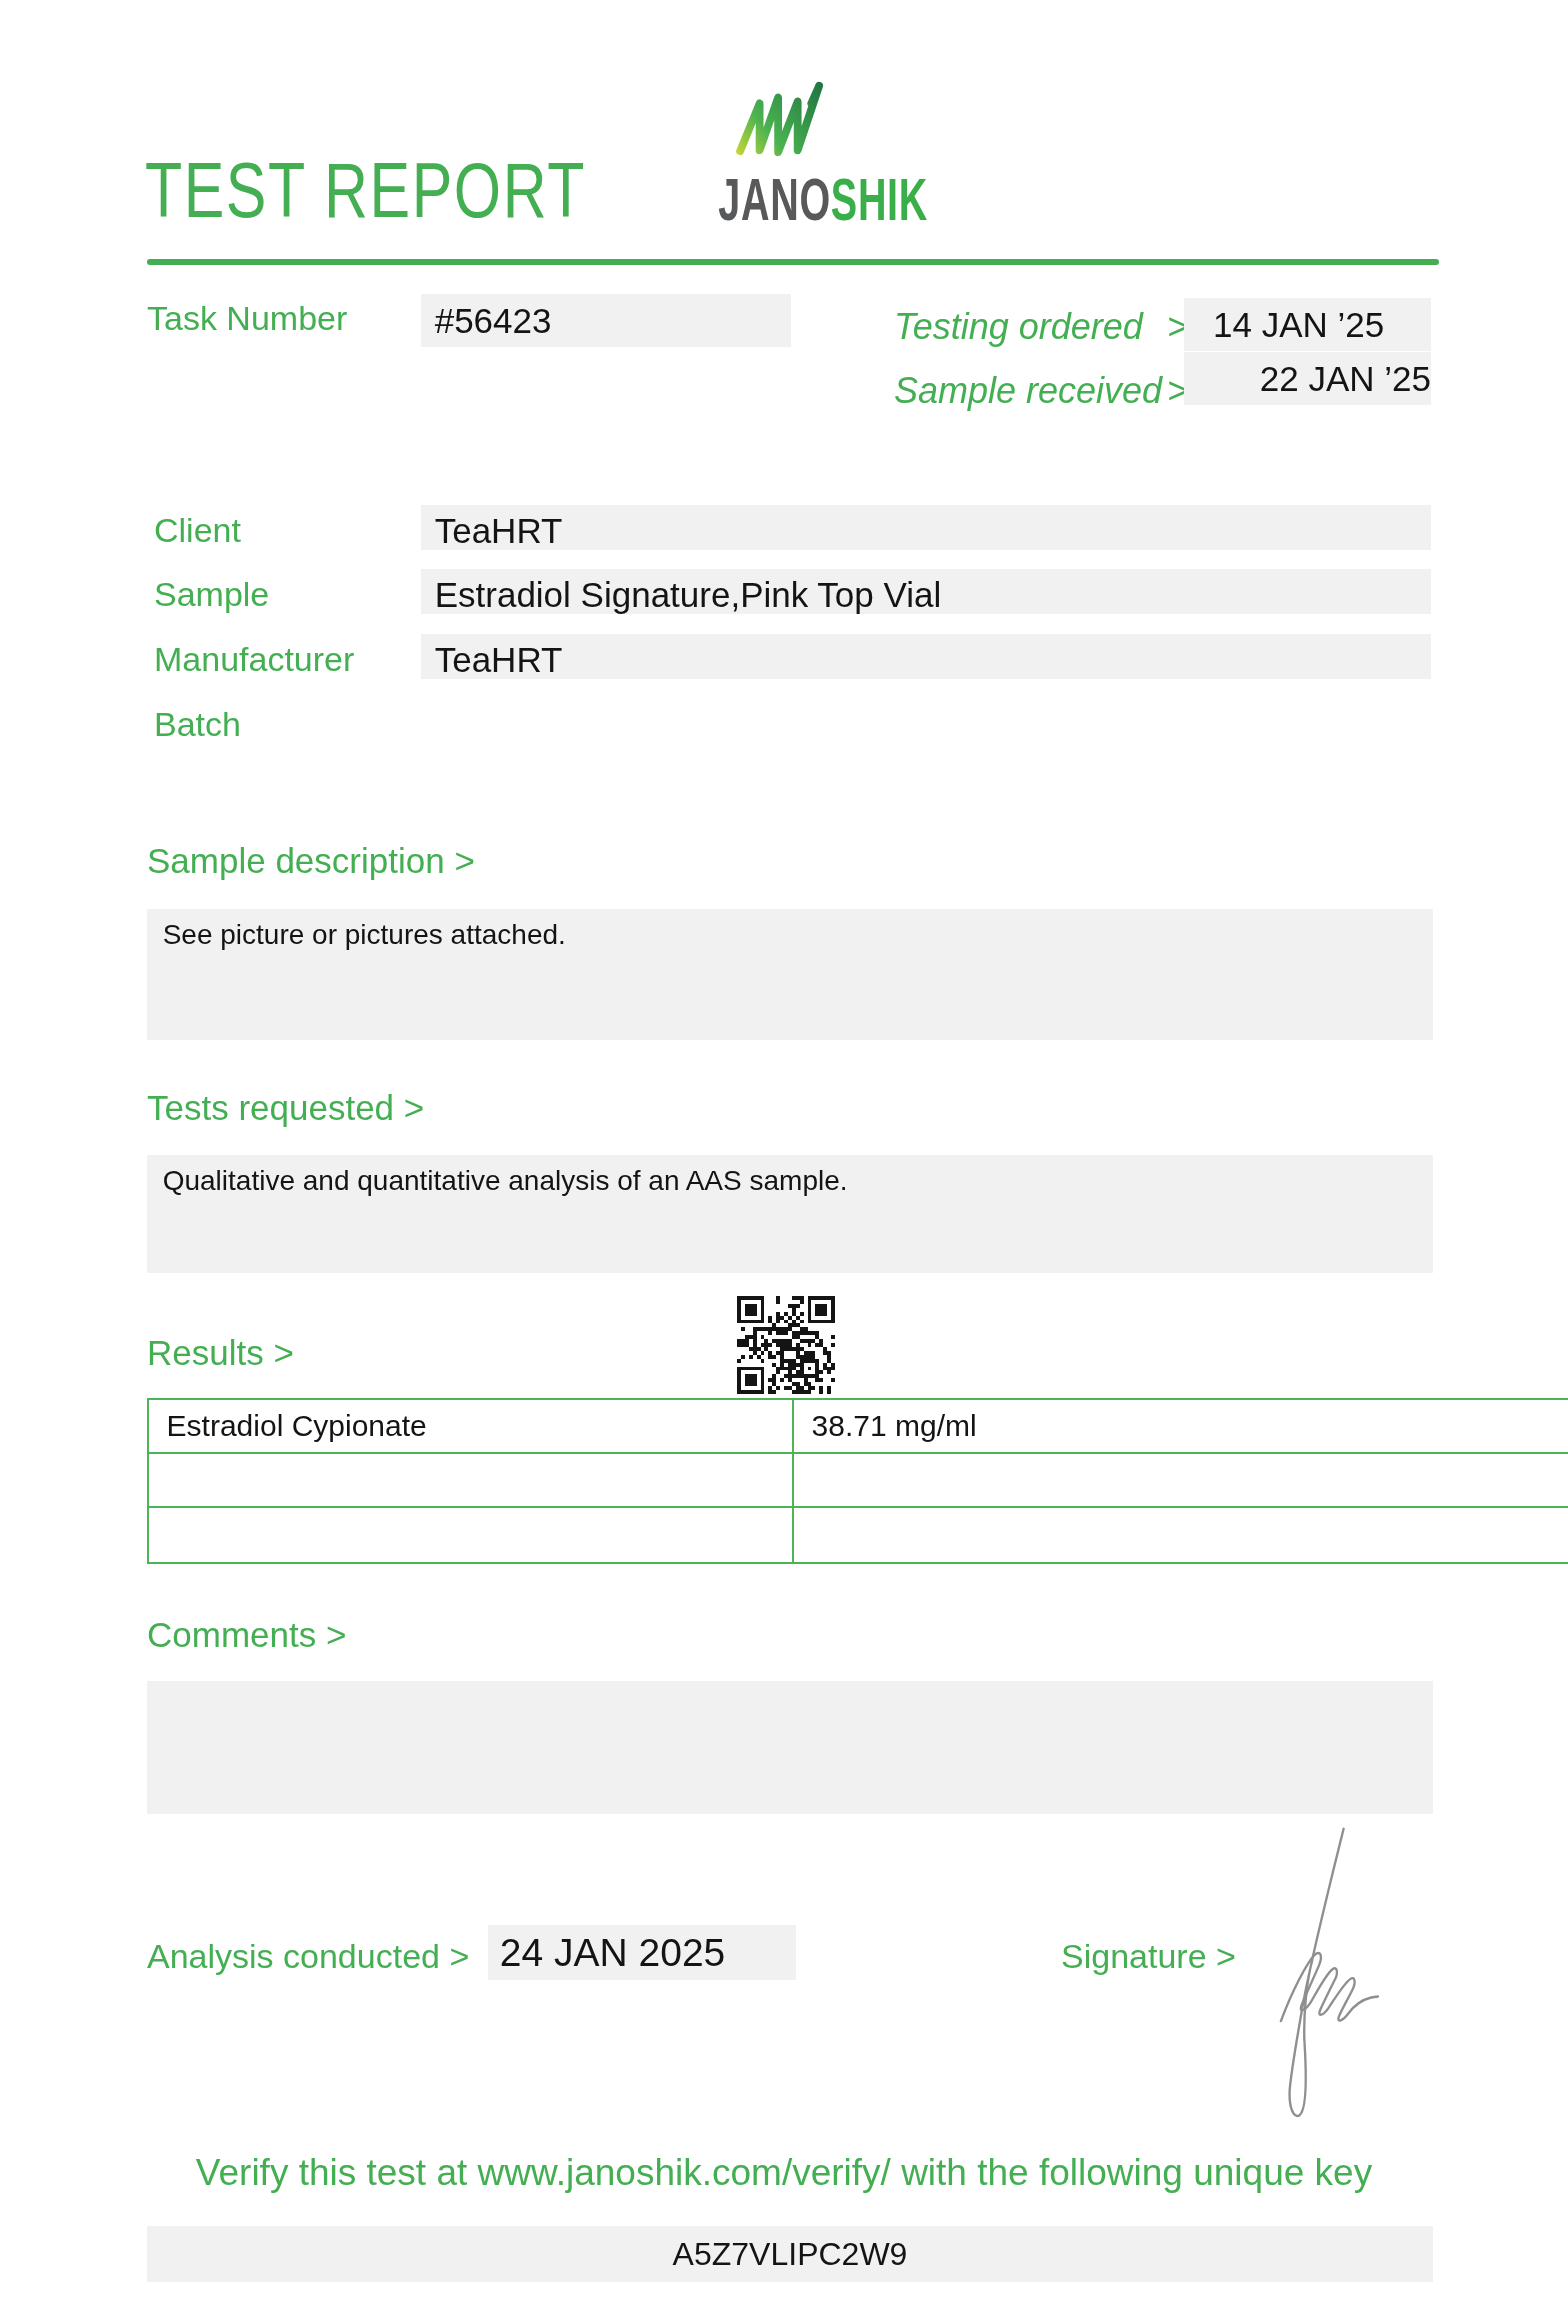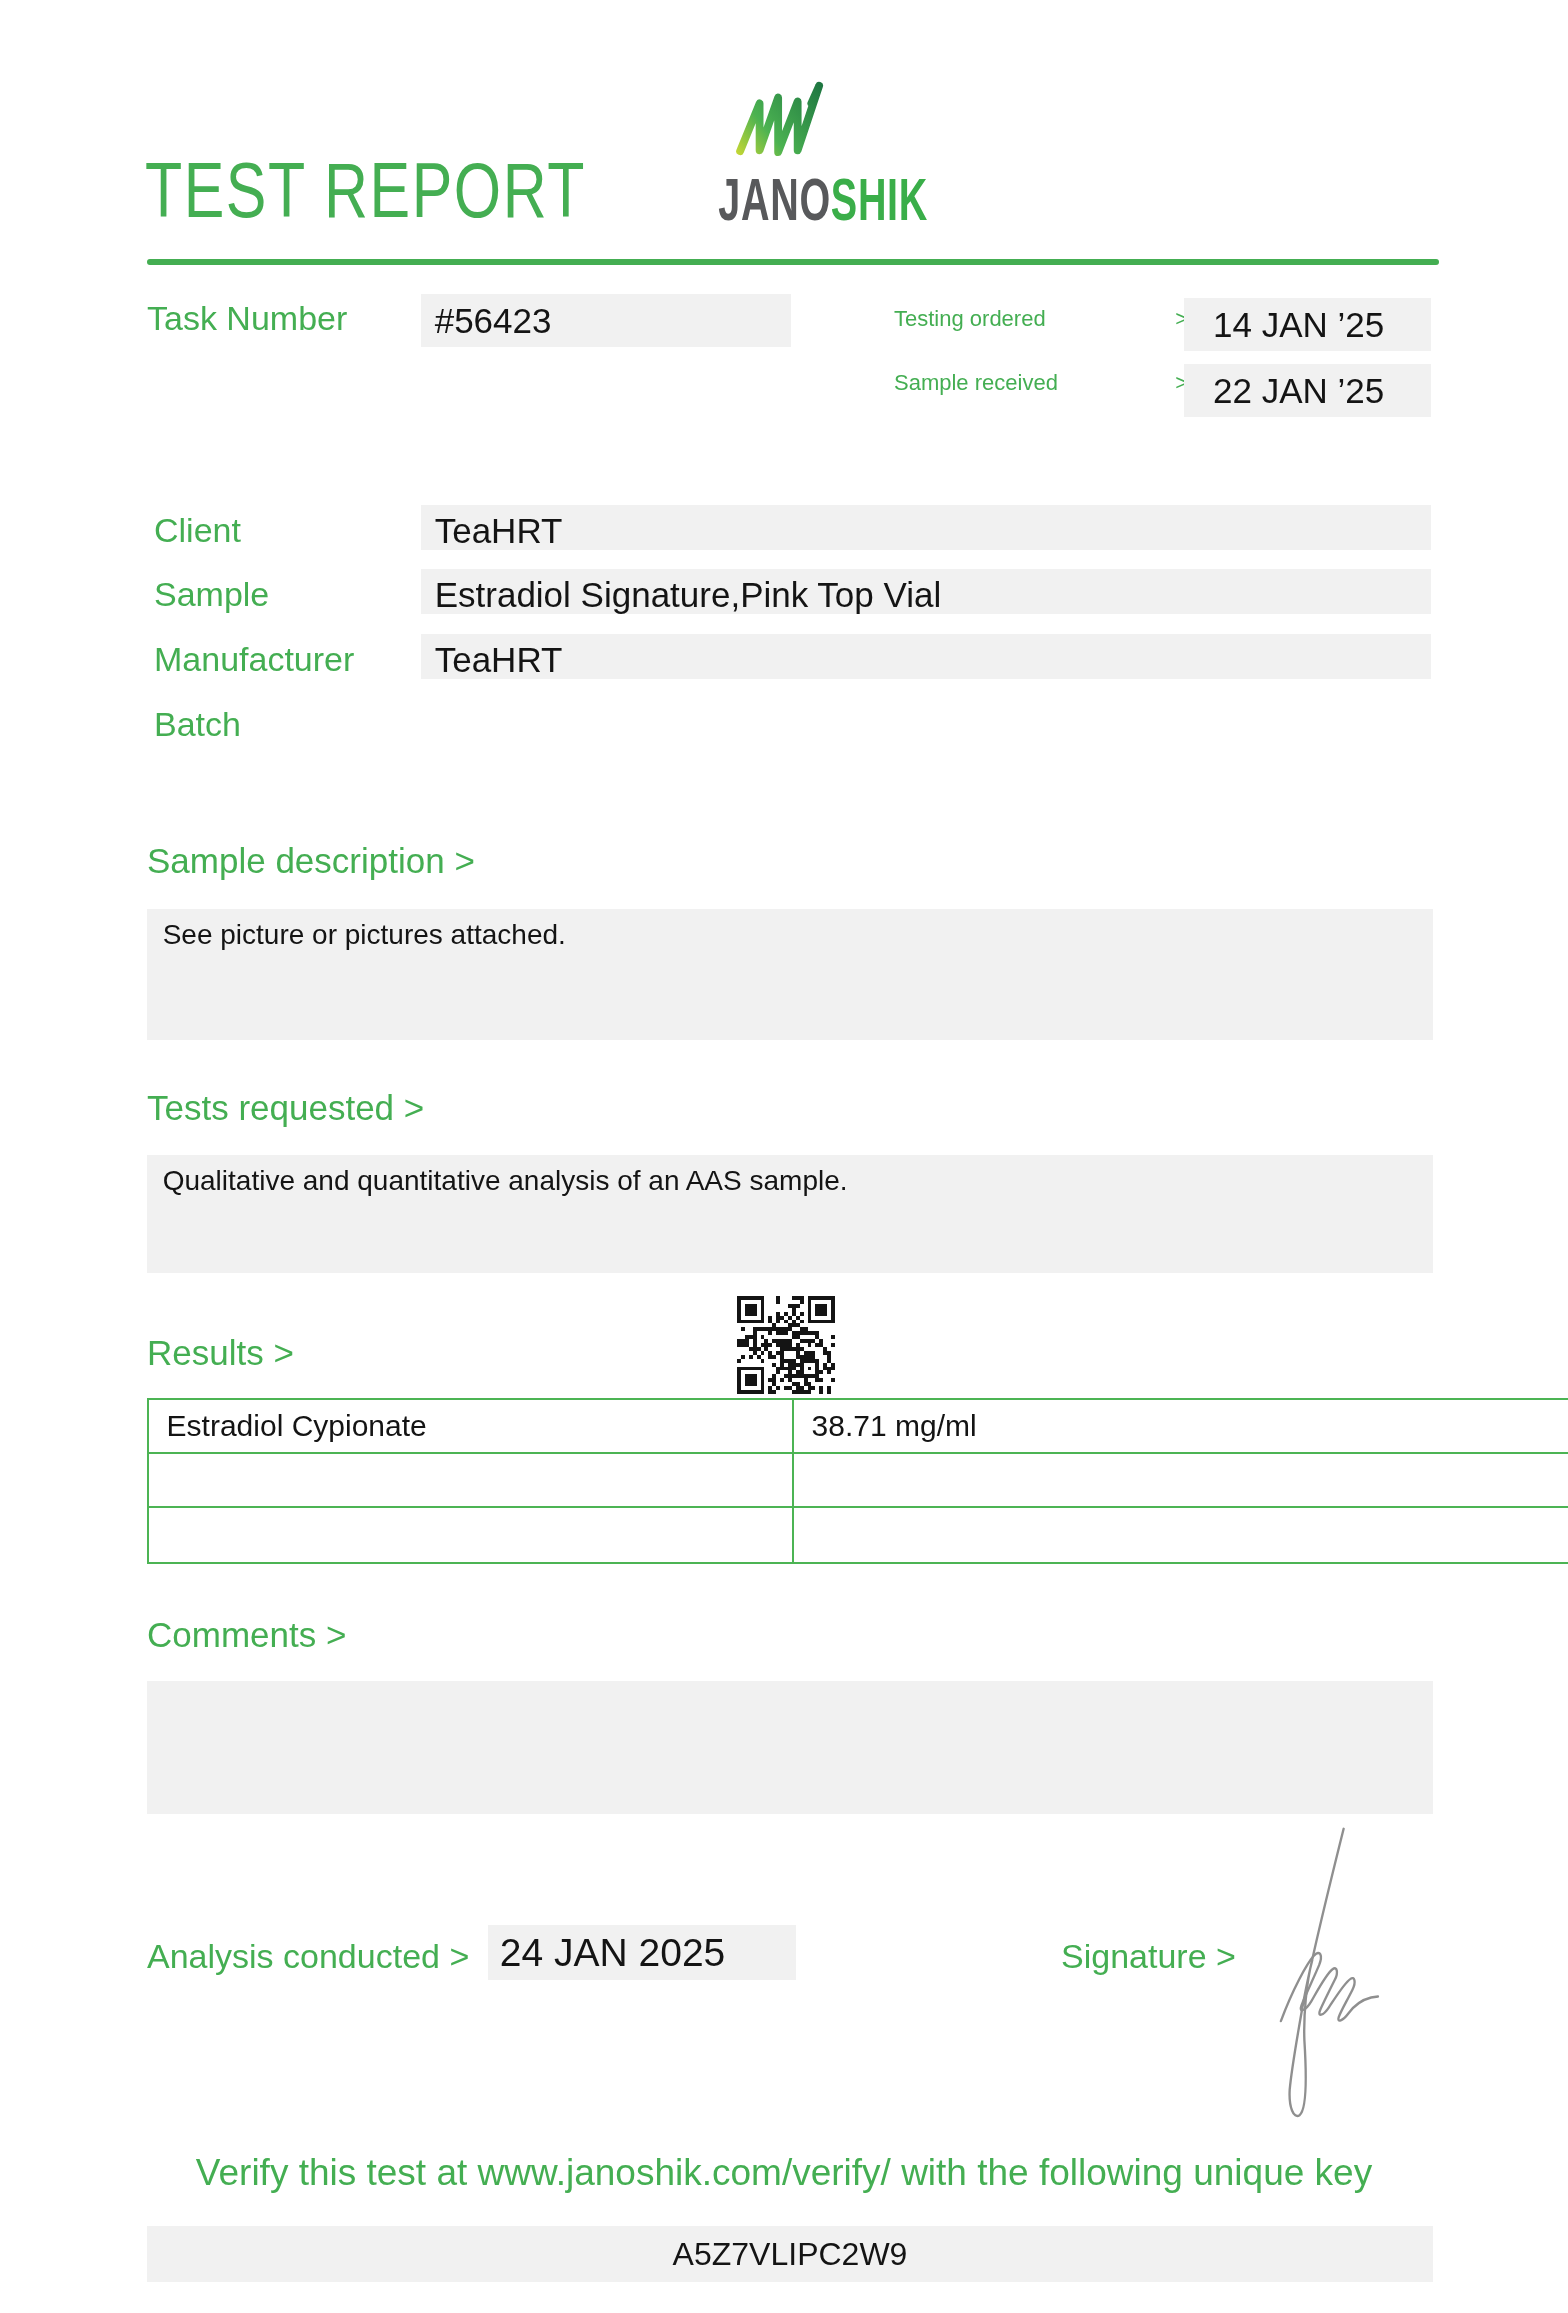--- a/index.html
+++ b/index.html
@@ -19,30 +19,30 @@
   .wordmark {
     margin-top:5.9px; font-size:59px; font-weight:bold; letter-spacing:1px; white-space:nowrap;
     transform:scaleX(0.67); transform-origin:center top; display:block;
   }
   .wordmark .gray-part { color:#58595b; }
   .wordmark .green-part { color:#3aae49; }
   .contact { right:139px; top:143px; text-align:right; font-size:28px; color:#6b7074; line-height:39px; white-space:nowrap; }
   .rule { left:147px; top:259px; width:1292px; height:5.9px; background:var(--green); border-radius:2.9px; }
 
   .field-label { font-size:34px; color:var(--green); white-space:nowrap; }
-  .small-label { font-size:22px; color:var(--green); white-space:nowrap; }
+  .small-label { font-size:36px; color:var(--green); white-space:nowrap;font-style:italic; }
   .field-box { background:#f1f1f1; font-size:35px; color:#141414; white-space:nowrap; }
 
   .task-label { left:147px; top:299px; }
   .task-box { left:421px; top:294px; width:370px; height:53px; line-height:53px; padding-left:13.7px; }
 
   .date-label-row { left:894px; width:294px; display:flex; justify-content:space-between; align-items:baseline; }
   .dlr1 { top:306px; } .dlr2 { top:370px; }
   .date-box { left:1184px; width:247px; height:53px; line-height:53px; padding-left:29px; }
-  .dbox1 { top:298px; } .dbox2 { top:364px; }
+  .dbox1 { top:298px; } .dbox2 { top:352px;text-align:right; }
 
   .info-label { left:154px; }
   .info-box { left:421px; width:1010px; height:45px; line-height:51px; padding-left:13.7px; }
 
   .section-heading { left:147px; font-size:35px; color:var(--green); white-space:nowrap; }
   .section-box { left:147px; width:1286px; background:#f1f1f1; font-size:28px; color:#141414; padding:9.8px 15.7px; }
 
   .results-table { left:147px; top:1398px; width:1428px; border-collapse:collapse; table-layout:fixed; }
   .results-table td {
     border:2.9px solid var(--table-green); height:54px; font-size:30px; color:#141414;

